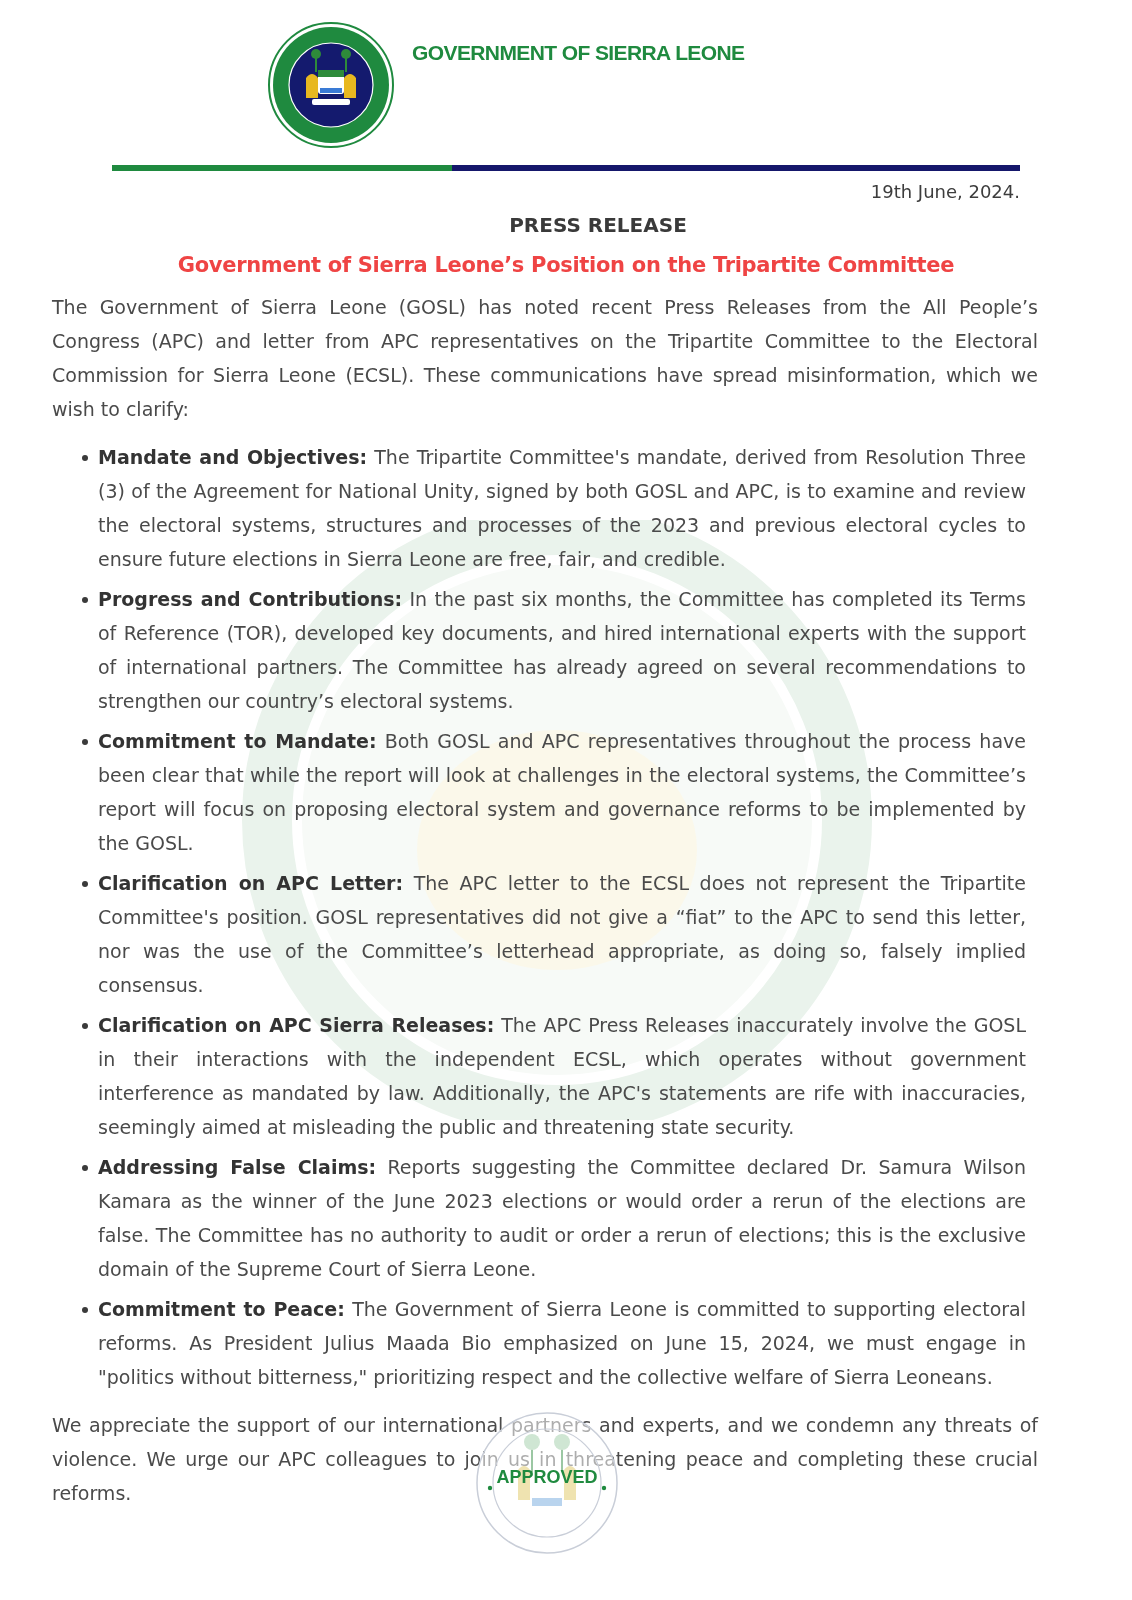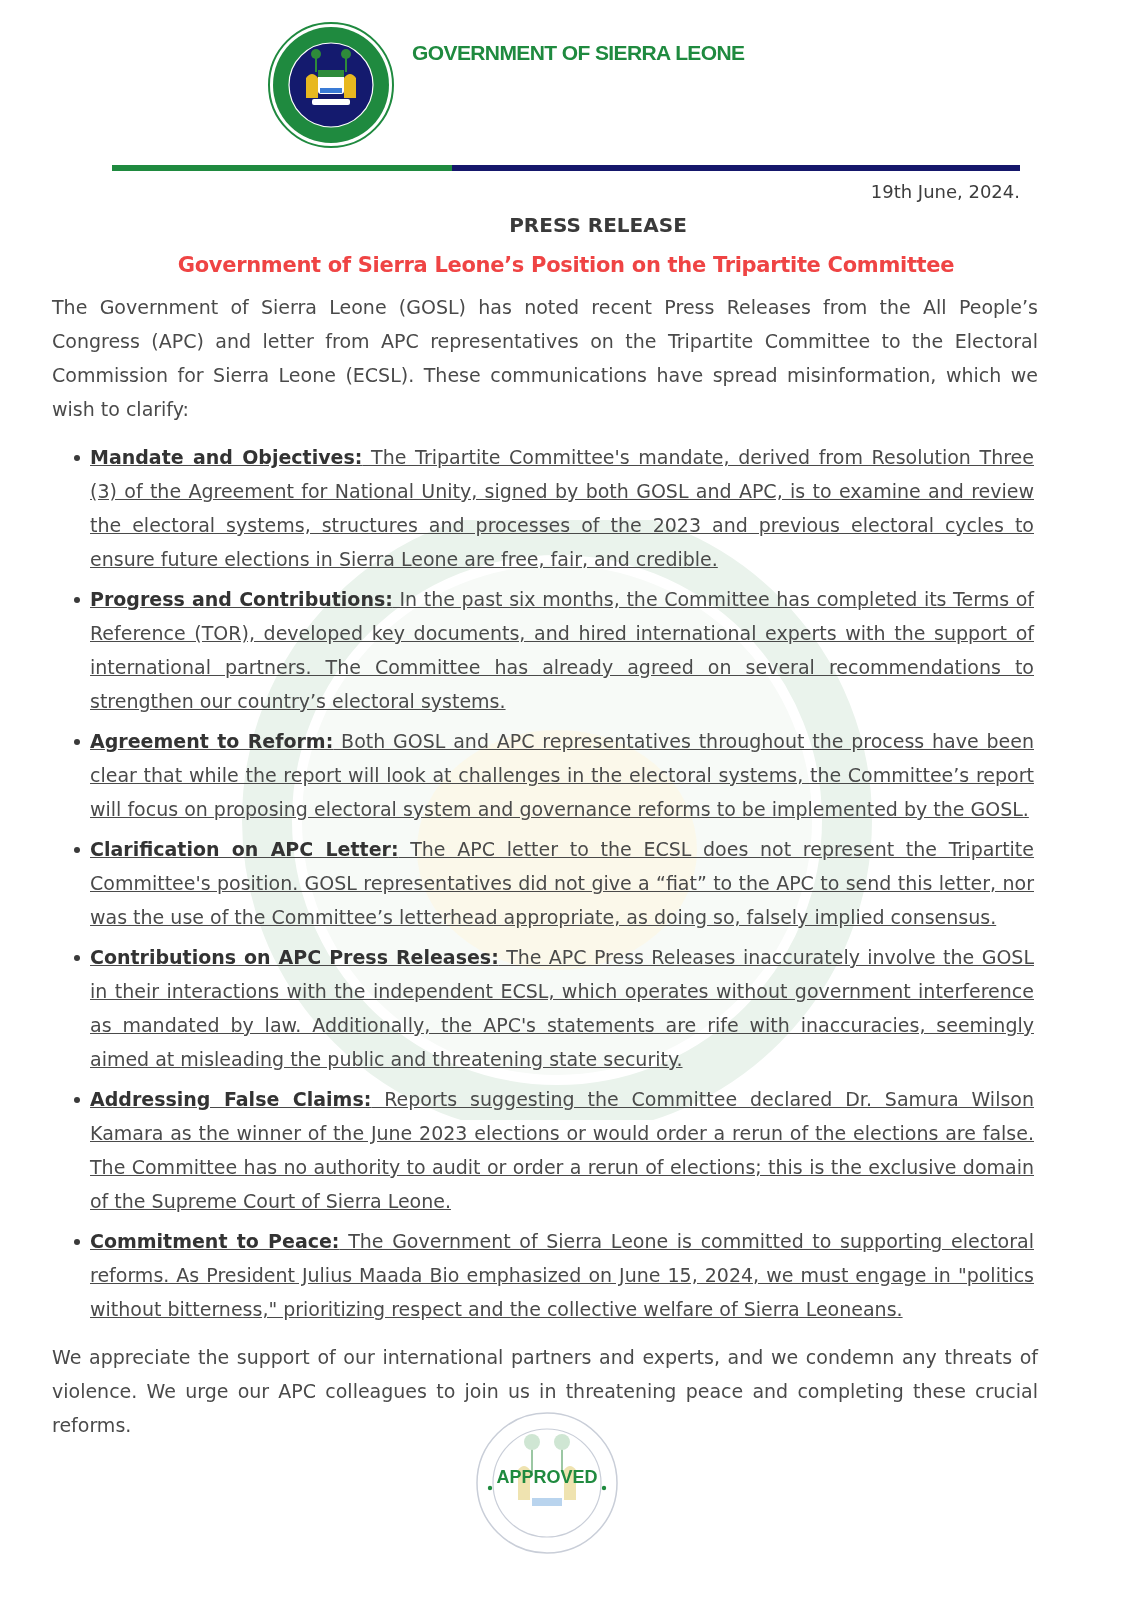--- a/index.html
+++ b/index.html
@@ -38,21 +38,21 @@
       position: absolute; left: 0; width: 1132px; top: 253px; text-align: center;
       font-family: "DejaVu Sans", sans-serif; font-weight: bold; font-size: 21px; color: #ef4444;
       letter-spacing: -0.3px;
     }
     .body {
       position: absolute; left: 52px; top: 290px; width: 986px;
       font-size: 19px; line-height: 34px; text-align: justify; color: #4a4a4a;
     }
     .body p { margin: 0; }
     .intro { margin-bottom: 14px !important; }
-    ul.points { list-style: none; margin: 4px; padding: 0; text-decoration: underline; }
+    ul.points { list-style: none; margin: 12px; padding: 0; }
     ul.points li { position: relative; padding-left: 34px; margin-bottom: 6px; }
     ul.points li::before {
       content: ""; position: absolute; left: 18px; top: 15px; width: 6px; height: 6px;
       border-radius: 50%; background: #3a3a3a;
     }
     .lead { font-weight: bold; color: #333333; }
     .closing { margin-top: 14px !important; }
     .stamp { position: absolute; left: 474px; top: 1410px; width: 146px; height: 146px; }
   </style>
 </head>
@@ -94,23 +94,23 @@
 
 <div class="date">19th June, 2024.</div>
 <div class="press">PRESS RELEASE</div>
 <div class="title">Government of Sierra Leone’s Position on the Tripartite Committee</div>
 
 <div class="body">
   <p class="intro">The Government of Sierra Leone (GOSL) has noted recent Press Releases from the All People’s Congress (APC) and letter from APC representatives on the Tripartite Committee to the Electoral Commission for Sierra Leone (ECSL). These communications have spread misinformation, which we wish to clarify:</p>
   <ul class="points">
     <li><span class="lead">Mandate and Objectives:</span><span> The Tripartite Committee's mandate, derived from Resolution Three (3) of the Agreement for National Unity, signed by both GOSL and APC, is to examine and review the electoral systems, structures and processes of the 2023 and previous electoral cycles to ensure future elections in Sierra Leone are free, fair, and credible.</span></li>
     <li><span class="lead">Progress and Contributions:</span><span> In the past six months, the Committee has completed its Terms of Reference (TOR), developed key documents, and hired international experts with the support of international partners. The Committee has already agreed on several recommendations to strengthen our country’s electoral systems.</span></li>
-    <li><span class="lead">Agreement to Reform:</span><span> Both GOSL and APC representatives throughout the process have been clear that while the report will look at challenges in the electoral systems, the Committee’s report will focus on proposing electoral system and governance reforms to be implemented by the GOSL.</span></li>
+    <li><span class="lead">Commitment to Mandate:</span><span> Both GOSL and APC representatives throughout the process have been clear that while the report will look at challenges in the electoral systems, the Committee’s report will focus on proposing electoral system and governance reforms to be implemented by the GOSL.</span></li>
     <li><span class="lead">Clarification on APC Letter:</span><span> The APC letter to the ECSL does not represent the Tripartite Committee's position. GOSL representatives did not give a “fiat” to the APC to send this letter, nor was the use of the Committee’s letterhead appropriate, as doing so, falsely implied consensus.</span></li>
-    <li><span class="lead">Contributions on APC Press Releases:</span><span> The APC Press Releases inaccurately involve the GOSL in their interactions with the independent ECSL, which operates without government interference as mandated by law. Additionally, the APC's statements are rife with inaccuracies, seemingly aimed at misleading the public and threatening state security.</span></li>
+    <li><span class="lead">Clarification on APC Sierra Releases:</span><span> The APC Press Releases inaccurately involve the GOSL in their interactions with the independent ECSL, which operates without government interference as mandated by law. Additionally, the APC's statements are rife with inaccuracies, seemingly aimed at misleading the public and threatening state security.</span></li>
     <li><span class="lead">Addressing False Claims:</span><span> Reports suggesting the Committee declared Dr. Samura Wilson Kamara as the winner of the June 2023 elections or would order a rerun of the elections are false. The Committee has no authority to audit or order a rerun of elections; this is the exclusive domain of the Supreme Court of Sierra Leone.</span></li>
     <li><span class="lead">Commitment to Peace:</span><span> The Government of Sierra Leone is committed to supporting electoral reforms. As President Julius Maada Bio emphasized on June 15, 2024, we must engage in "politics without bitterness," prioritizing respect and the collective welfare of Sierra Leoneans.</span></li>
   </ul>
   <p class="closing">We appreciate the support of our international partners and experts, and we condemn any threats of violence. We urge our APC colleagues to join us in threatening peace and completing these crucial reforms.</p>
 </div>
 
 <svg class="stamp" viewBox="0 0 146 146">
   <circle cx="73" cy="73" r="70" fill="rgba(255,255,255,0.55)" stroke="#c9ced8" stroke-width="1.5"></circle>
   <circle cx="73" cy="73" r="54" fill="none" stroke="#c9ced8" stroke-width="1.2"></circle>
   <line x1="58" y1="30" x2="58" y2="62" stroke="#9bc7a3" stroke-width="2"></line>

